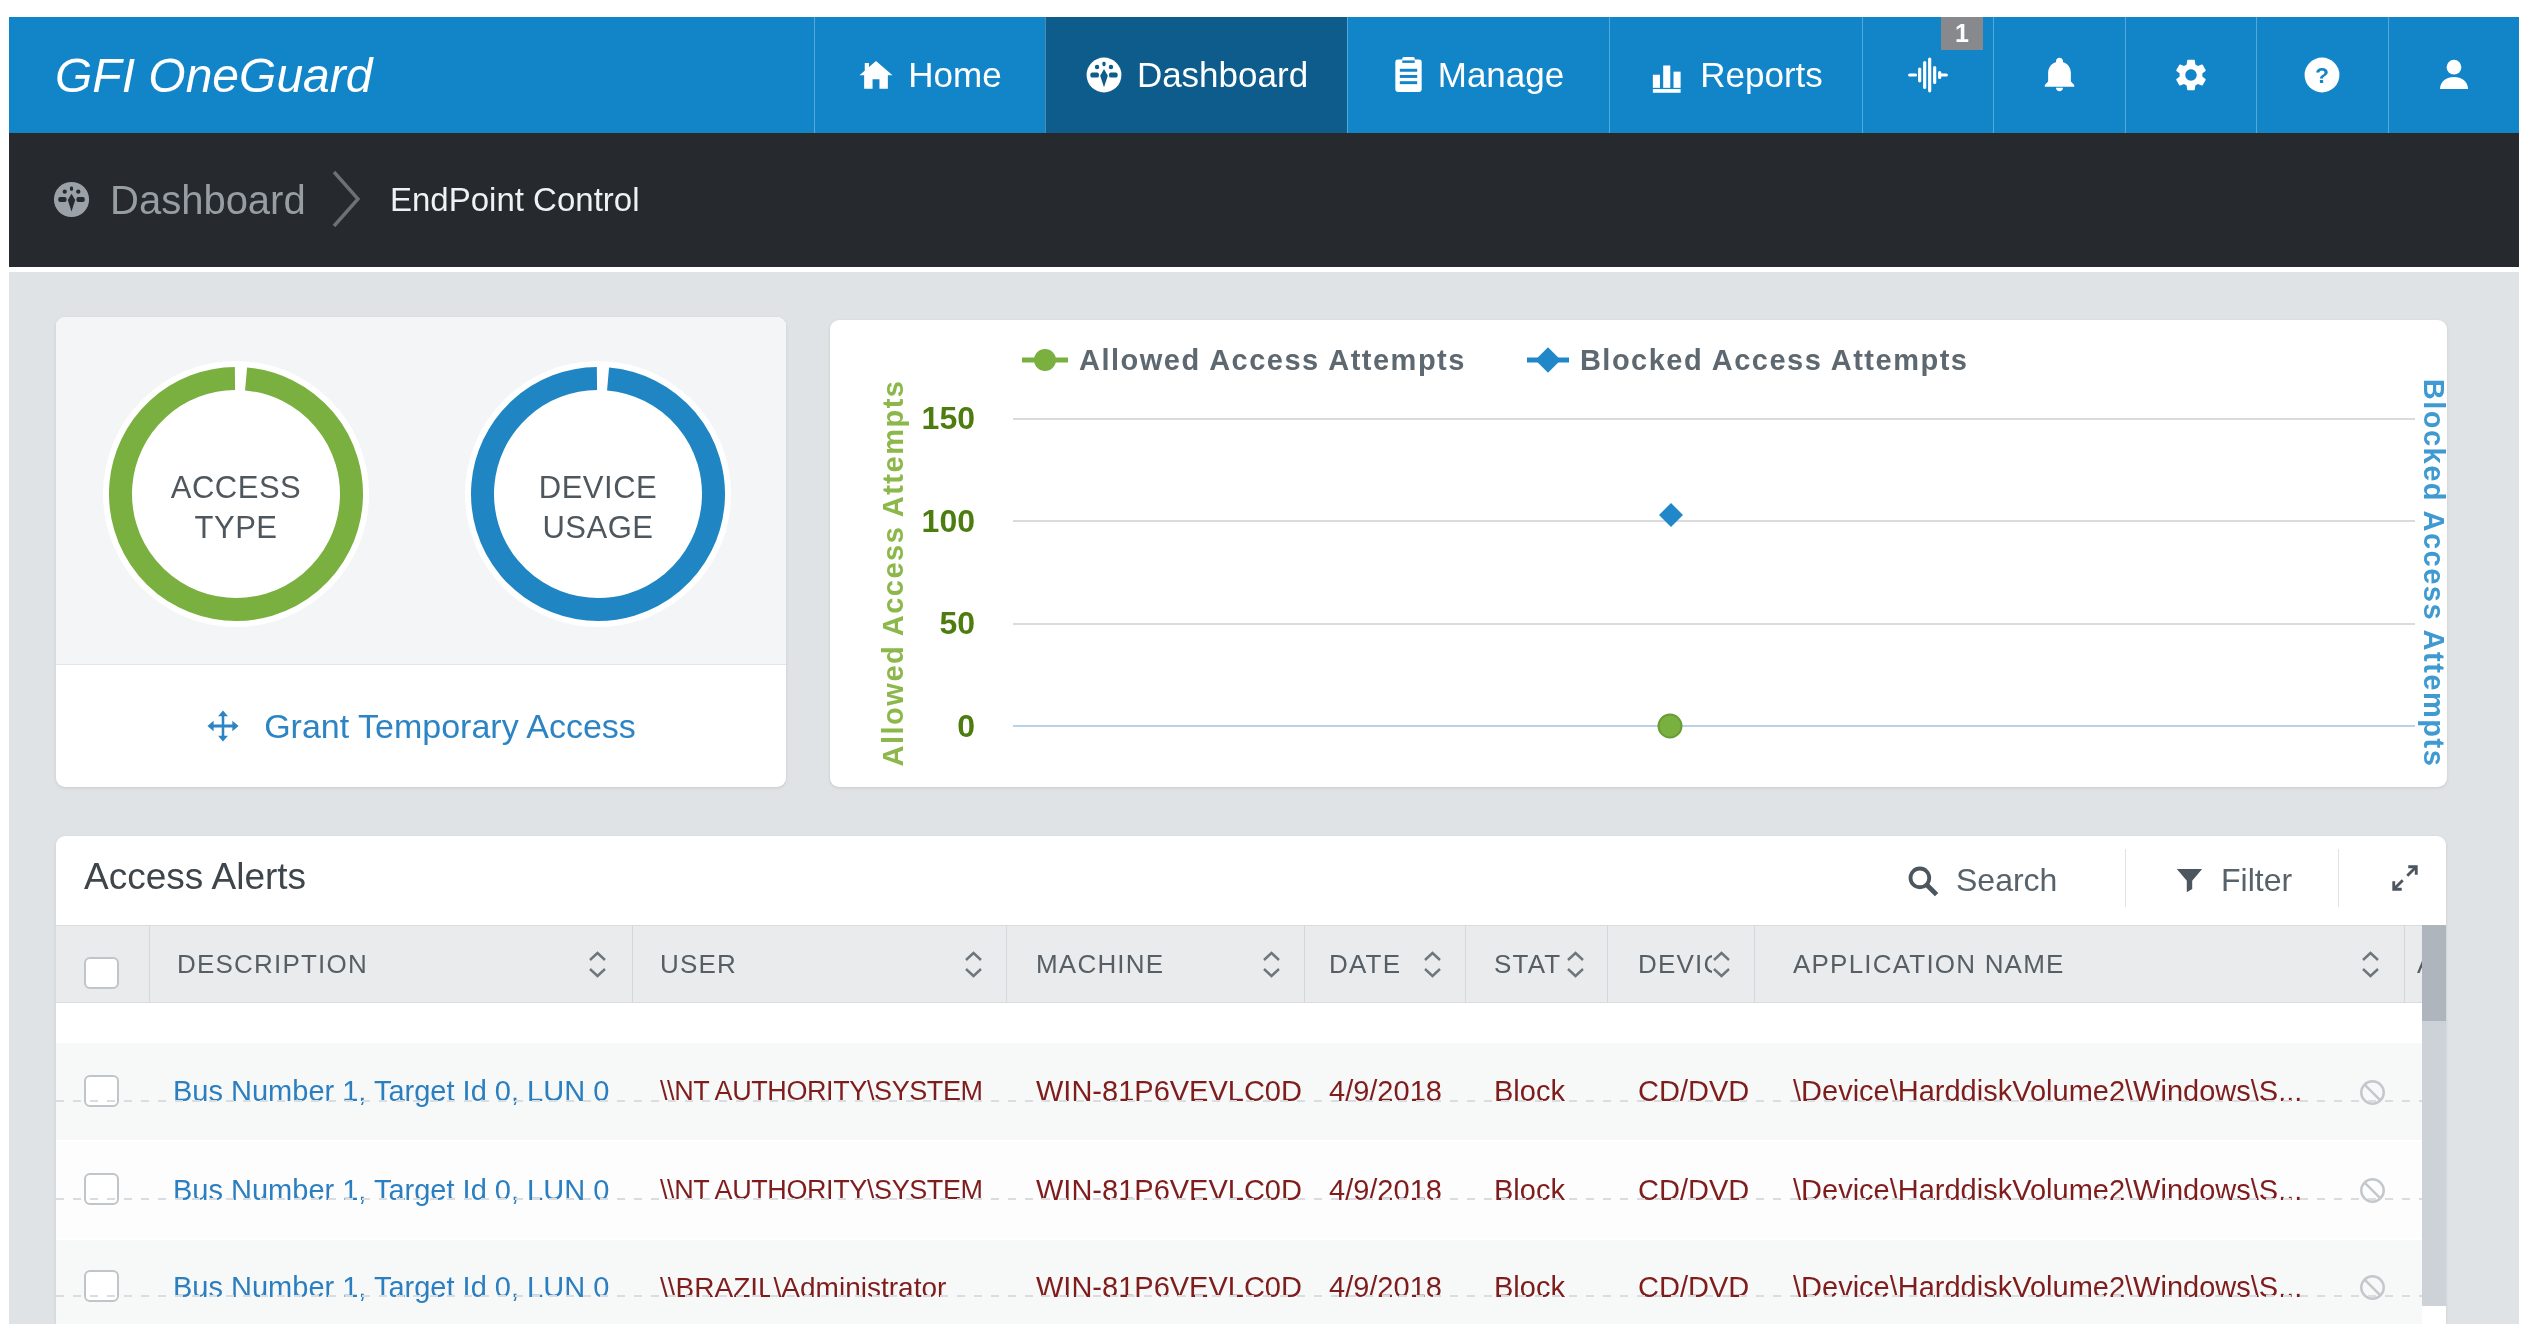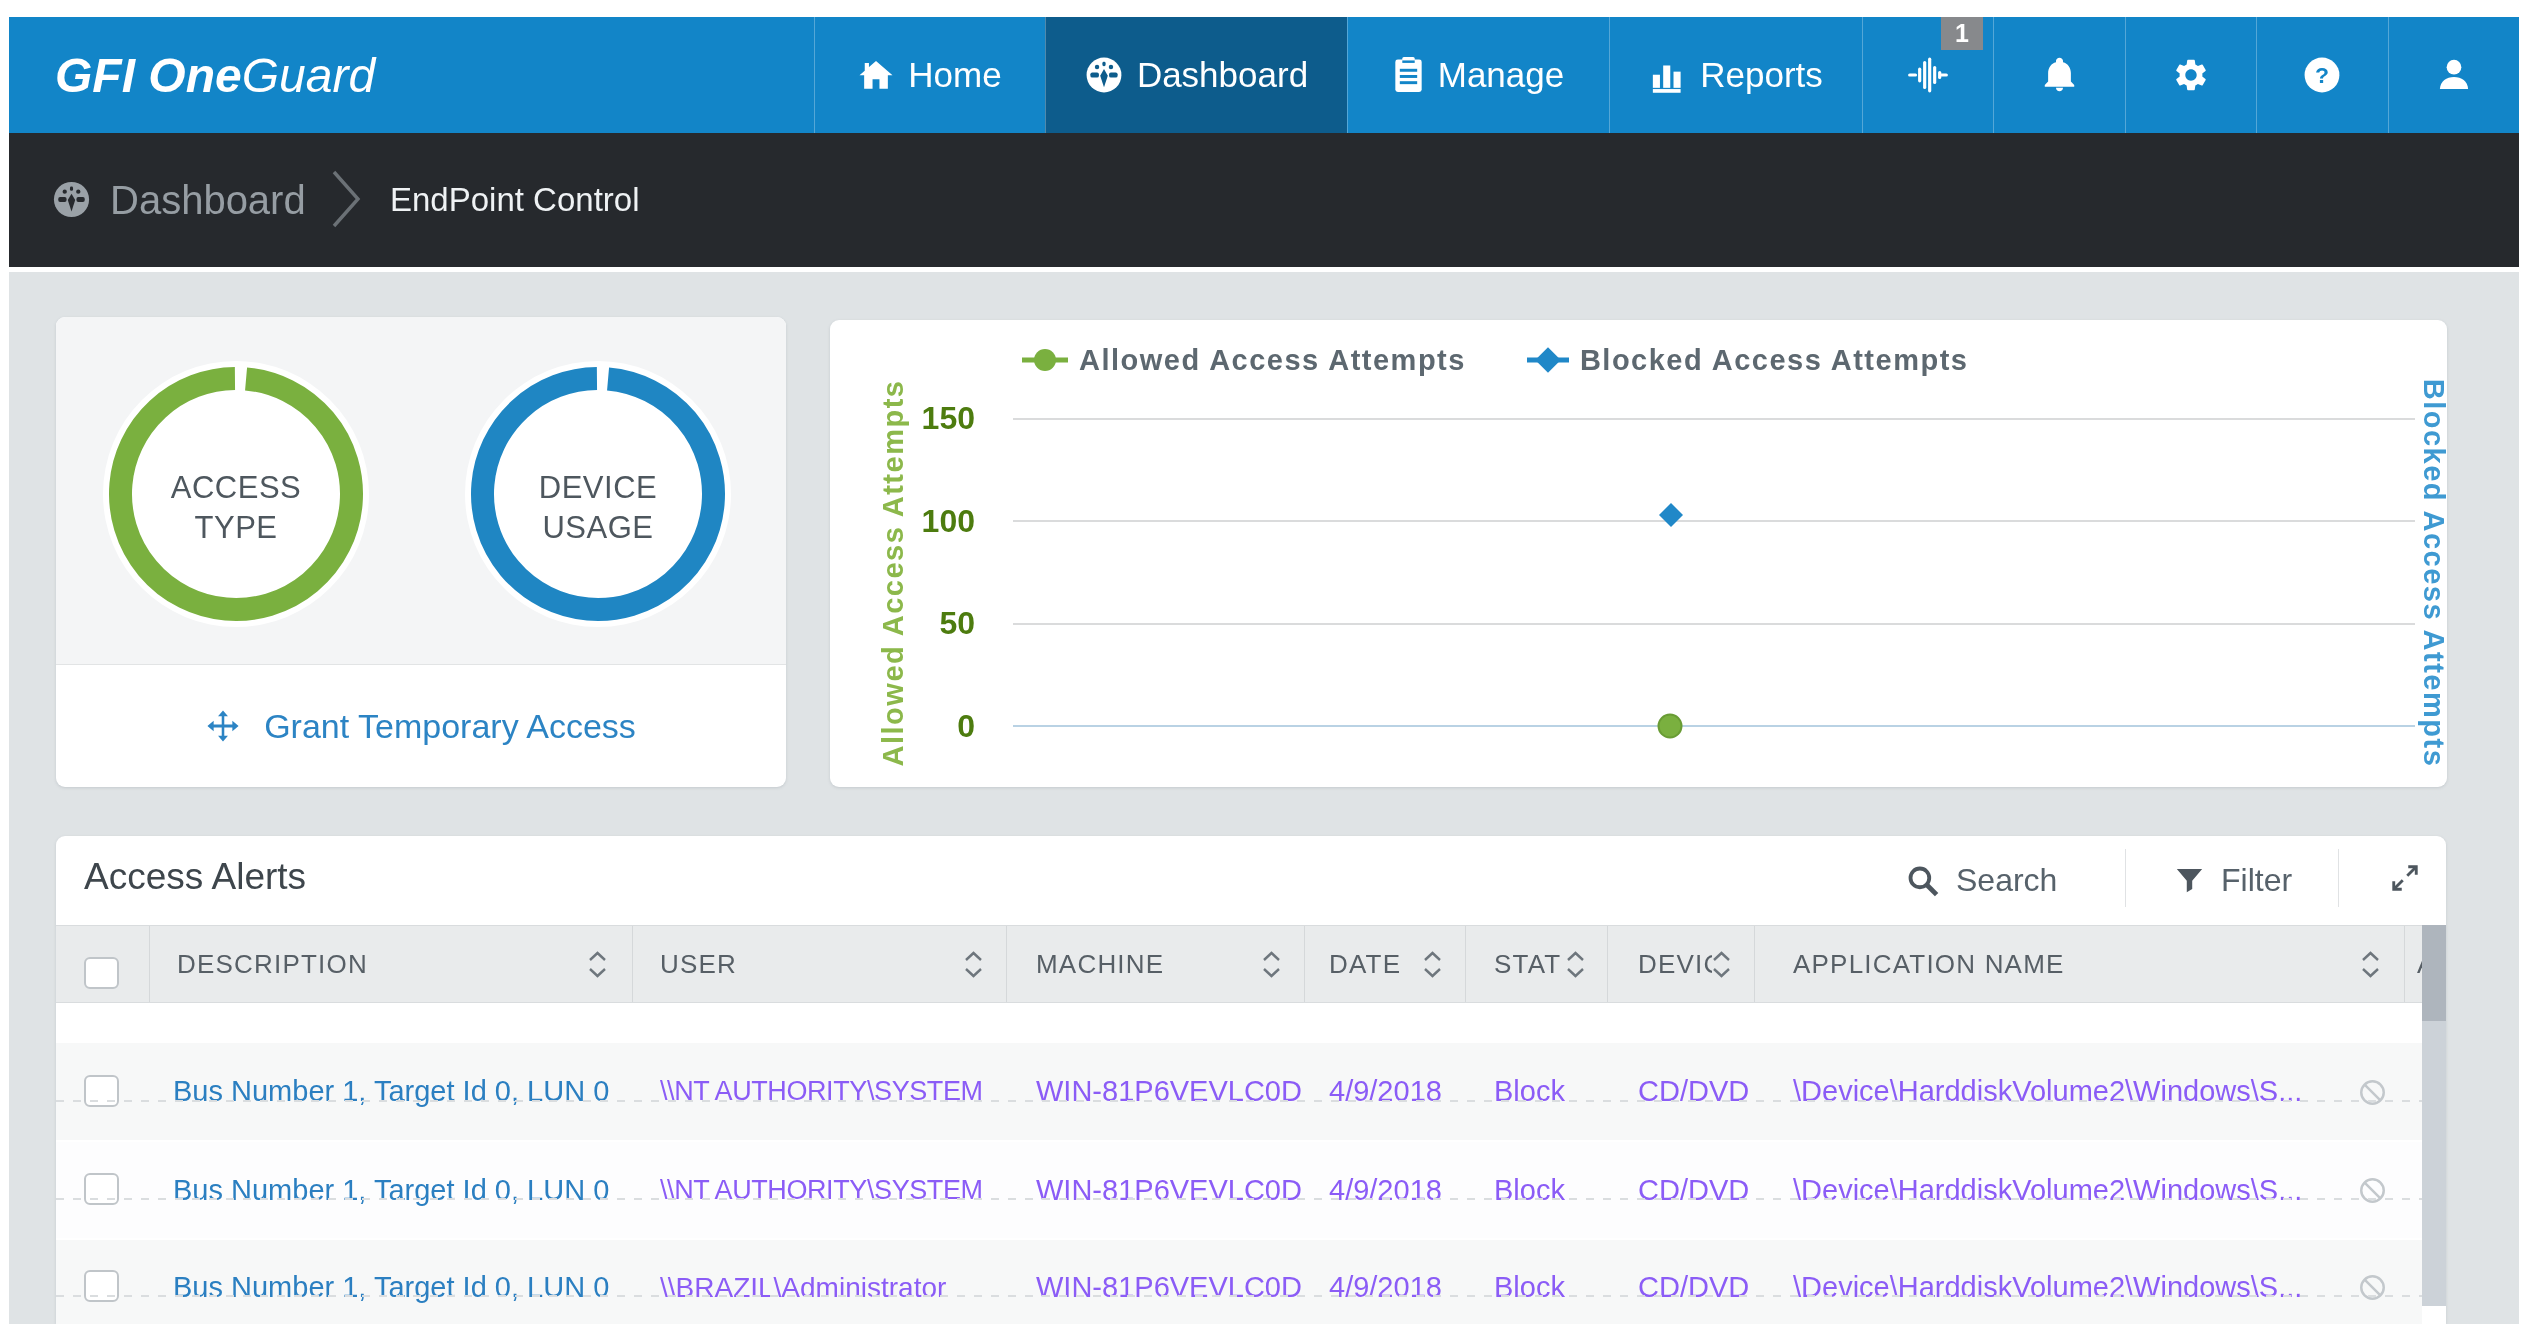--- a/index.html
+++ b/index.html
@@ -1,21 +1,21 @@
 <!DOCTYPE html>
 <html><head>
 <meta charset="utf-8">
 <style>
 * { margin:0; padding:0; box-sizing:border-box; }
 html,body { width:2540px; height:1324px; background:#ffffff; font-family:"Liberation Sans", sans-serif; overflow:hidden; }
 .abs { position:absolute; }
 
 .bar { position:absolute; left:9px; top:17px; width:2510px; height:116px; background:#1285c8; }
 .logo { position:absolute; left:46px; top:0; height:116px; display:flex; align-items:center; color:#fff; font-size:48px; font-style:italic; white-space:nowrap; }
-.logo b { font-weight:700; }
+.logo b { font-weight:400; }
 .logo .lt { font-weight:400; }
 .tabs { position:absolute; left:805px; top:0; right:0; height:116px; display:flex; }
 .tab { height:116px; display:flex; align-items:center; justify-content:center; gap:14px; color:#fff; font-size:35px; border-left:1px solid rgba(255,255,255,0.28); }
 .tab svg { display:block; }
 .tab.active { background:#0d5c8c; }
 .itab { flex:1; }
 .badge { position:absolute; left:1932px; top:0; width:42px; height:33px; background:#87898c; color:#fff; font-size:25px; font-weight:700; display:flex; align-items:center; justify-content:center; }
 
 .crumb { position:absolute; left:9px; top:133px; width:2510px; height:134px; background:#26292d; }
 .crumb .gicon { position:absolute; left:44px; top:48px; }
@@ -37,21 +37,21 @@
 .vtitle { position:absolute; font-size:29px; letter-spacing:1.5px; white-space:nowrap; }
 
 #card3 { left:56px; top:836px; width:2390px; height:488px; border-radius:9px 9px 0 0; }
 .aatitle { position:absolute; left:28px; top:20px; font-size:37px; color:#3e464c; }
 .toolbtn { position:absolute; top:0; height:89px; display:flex; align-items:center; gap:16px; color:#57626b; font-size:32px; }
 .vdiv { position:absolute; top:13px; width:1px; height:58px; background:#e0e2e4; }
 .thead { position:absolute; left:0; top:89px; width:2366px; height:78px; background:#e9ebec; border-top:1px solid #d9dcde; border-bottom:1px solid #d9dcde; }
 .th { position:absolute; top:0; height:76px; display:flex; align-items:center; color:#575f66; font-size:26px; letter-spacing:1.2px; border-right:1px solid #d5d8da; overflow:hidden; }
 .sort { position:absolute; display:flex; flex-direction:column; gap:7px; }
 .row { position:absolute; left:0; width:2366px;margin-top:40px; }
-.cell { position:absolute; top:0; height:100%; display:flex; align-items:center; font-size:29px; color:#8b5cf6; white-space:nowrap; overflow:hidden; }
+.cell { position:absolute; top:0; height:100%; display:flex; align-items:center; font-size:29px; color:#7f1d1d; white-space:nowrap; overflow:hidden; }
 .cell.link { color:#2b7fc1; }
 .dash { position:absolute; left:0; width:2366px; height:2px; background:repeating-linear-gradient(90deg,#dadddf 0 8px,transparent 8px 17px); }
 .cbx { position:absolute; left:28px; width:35px; height:32px; background:#fff; border:2px solid #c0c5c9; border-radius:6px; }
 .sbar { position:absolute; left:2366px; top:89px; width:24px; }
 </style>
 </head>
 <body>
 
 <div class="bar">
   <div class="logo">

